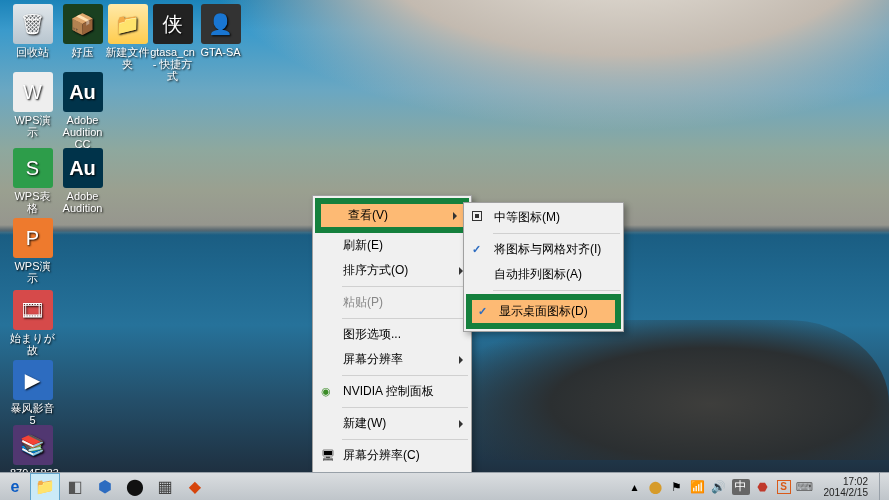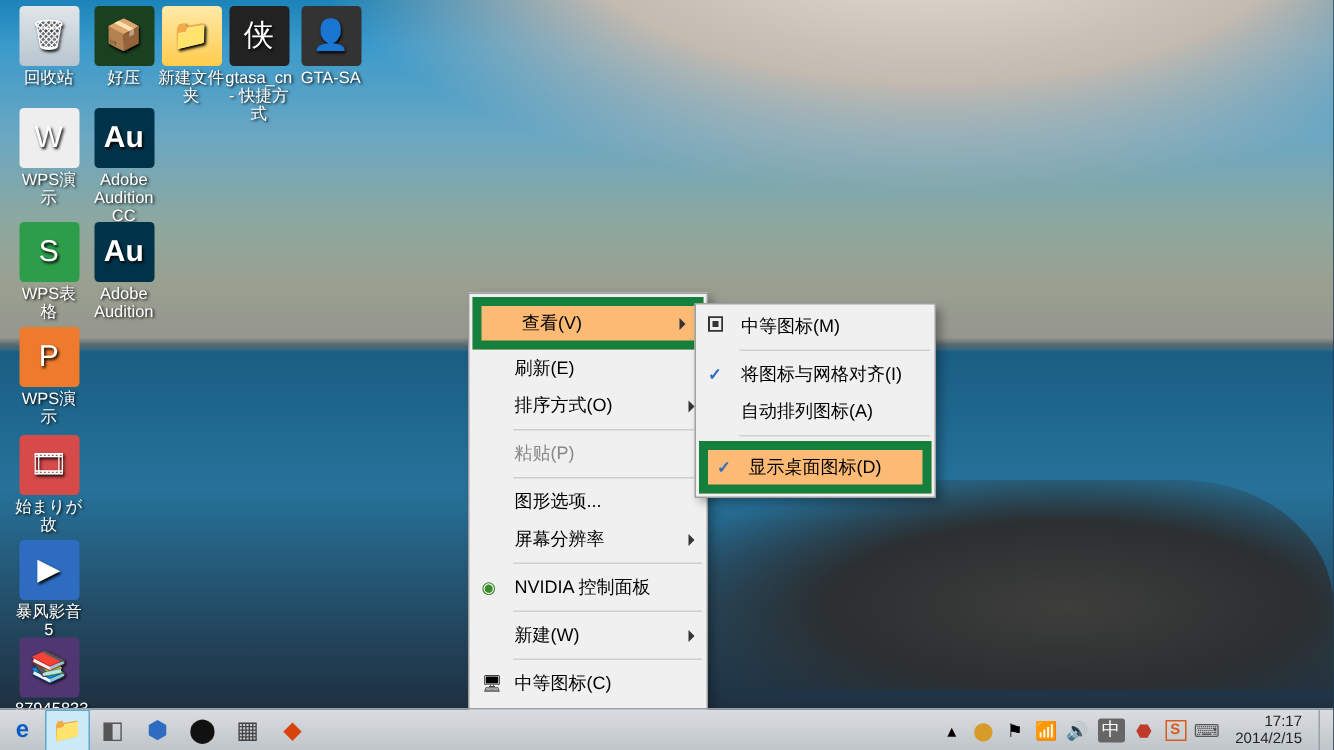--- a/index.html
+++ b/index.html
@@ -224,21 +224,21 @@
     <span>NVIDIA 控制面板</span>
   </div>
   <div class="menu-sep"></div>
   <div class="menu-item">
     <span>新建(W)</span>
     <span class="arrow"></span>
   </div>
   <div class="menu-sep"></div>
   <div class="menu-item">
     <span class="micon">🖥</span>
-    <span>中等图标(C)</span>
+    <span>屏幕分辨率(C)</span>
   </div>
   <div class="menu-item">
     <span class="micon">🎨</span>
     <span>个性化(R)</span>
   </div>
 </div>
 
 <div class="taskbar">
   <div class="tb-item" style="color:#0a5bc4">
       <b>e</b>
@@ -258,18 +258,18 @@
     <div class="tray-icon">🔊</div>
     <div class="tray-icon" style="background:#666;color:#fff;border-radius:2px;width:18px;height:16px">
         <span>中</span>
       </div>
     <div class="tray-icon" style="color:#c0392b">⬣</div>
     <div class="tray-icon">
         <span class="ex">S</span>
       </div>
     <div class="tray-icon" style="color:#555">⌨</div>
     <div class="clock">
-      <div>17:17</div>
+      <div>17:02</div>
       <div>2014/2/15</div>
     </div>
     <div class="show-desktop"></div>
   </div>
 </div>
 
 </body></html>

